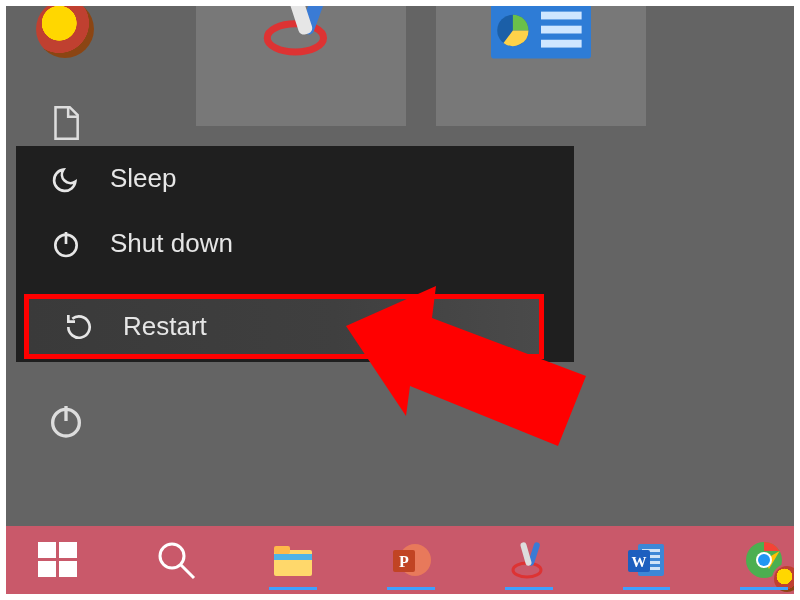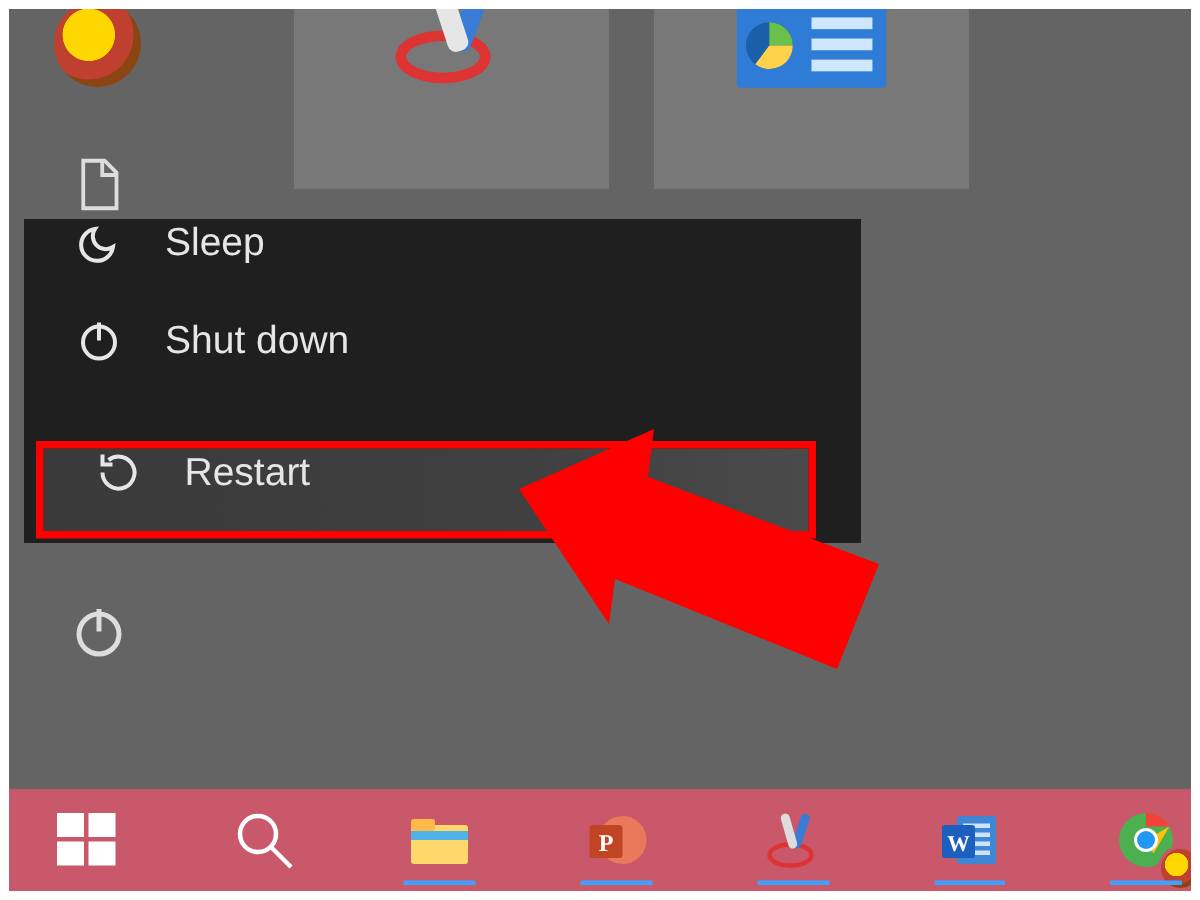--- a/index.html
+++ b/index.html
@@ -14,21 +14,21 @@
 .tile.t2{left:430px}
 
 
 .side-icon{position:absolute;left:40px;color:#ddd}
 .user-avatar{position:absolute;left:30px;top:-6px;width:58px;height:58px;border-radius:50%;background:radial-gradient(circle at 40% 40%,#ffd700 0 35%,#c04030 36% 60%,#8b4513 61% 100%);}
 .doc-icon{top:98px}
 .power-icon-side{top:395px}
 
 
 .flyout{position:absolute;left:10px;top:140px;width:558px;height:216px;background:#1f1f1f}
-.flyout-item{height:65px;display:flex;align-items:flex-start;gap:28px;padding-left:34px;color:#e6e6e6;font-size:26px;font-weight:400}
+.flyout-item{height:65px;display:flex;align-items:center;gap:28px;padding-left:34px;color:#e6e6e6;font-size:26px;font-weight:400}
 .flyout-item svg{width:32px;height:32px;stroke:#e6e6e6;stroke-width:2;fill:none}
 .flyout-item.highlight{background:linear-gradient(to right,#3a3a3a 0%,#3f3f3f 60%,#4a4a4a 100%);border:5px solid #ff0000;box-sizing:border-box;width:520px;position:absolute;left:8px;top:148px}
 .label-peek{position:absolute;left:540px;top:200px;color:#e8e8e8;font-size:26px}
 
 
 .annotation-arrow{position:absolute;left:340px;top:280px;pointer-events:none}
 
 
 .taskbar{position:absolute;left:0;bottom:0;width:100%;height:68px;background:#c9596a;display:flex;align-items:center;gap:58px;padding-left:22px;box-sizing:border-box}
 .task-btn{width:60px;height:60px;display:flex;align-items:center;justify-content:center;position:relative}

